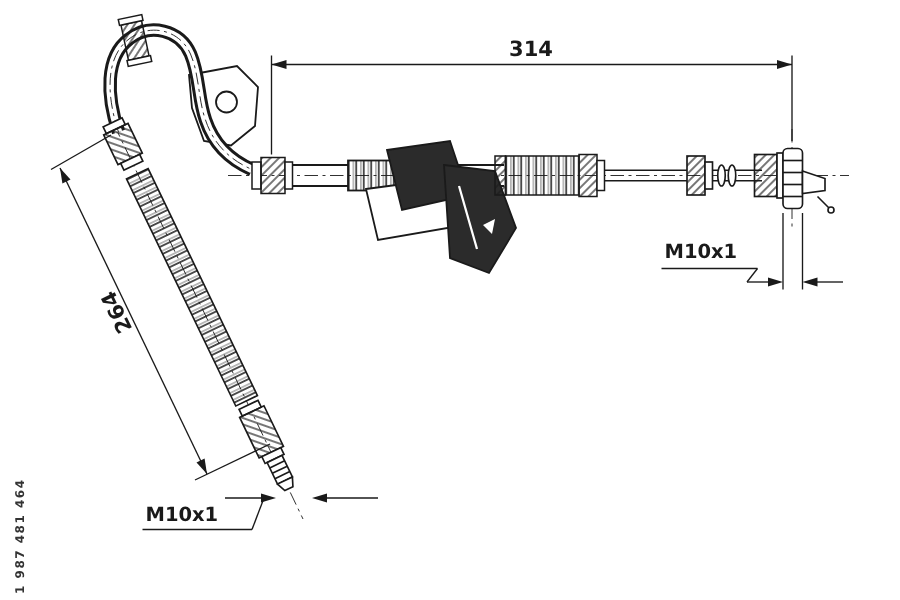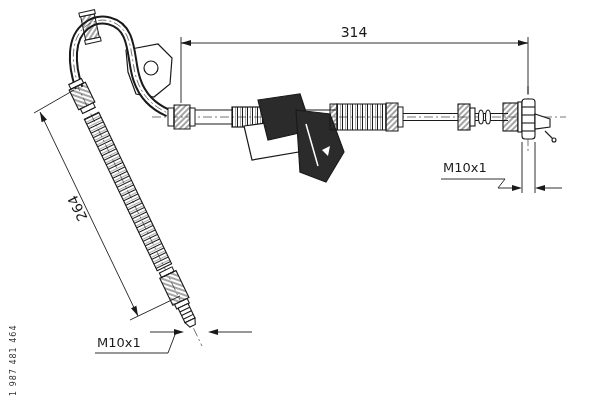--- a/index.html
+++ b/index.html
@@ -1,16 +1,16 @@
 <!DOCTYPE html>
 <html><head>
 <meta charset="utf-8">
 <style>
   html,body{margin:0;padding:0;background:#ffffff;}
-  .page{width:600px;height:400px;background:#ffffff;overflow:hidden;position:relative;}
+  .page{width:600px;height:400px;background:#ffffff;overflow:hidden;position:relative;font-weight:bold;}
   svg{display:block;}
   text{font-family:"DejaVu Sans","Liberation Sans",sans-serif;fill:#1a1a1a;}
   .dim-text{font-size:14px;}
   .thread-text{font-size:13px;}
   .docnum-text{font-size:8px;letter-spacing:1px;fill:#333;}
 </style>
 </head>
 <body>
 
 <div class="page">

